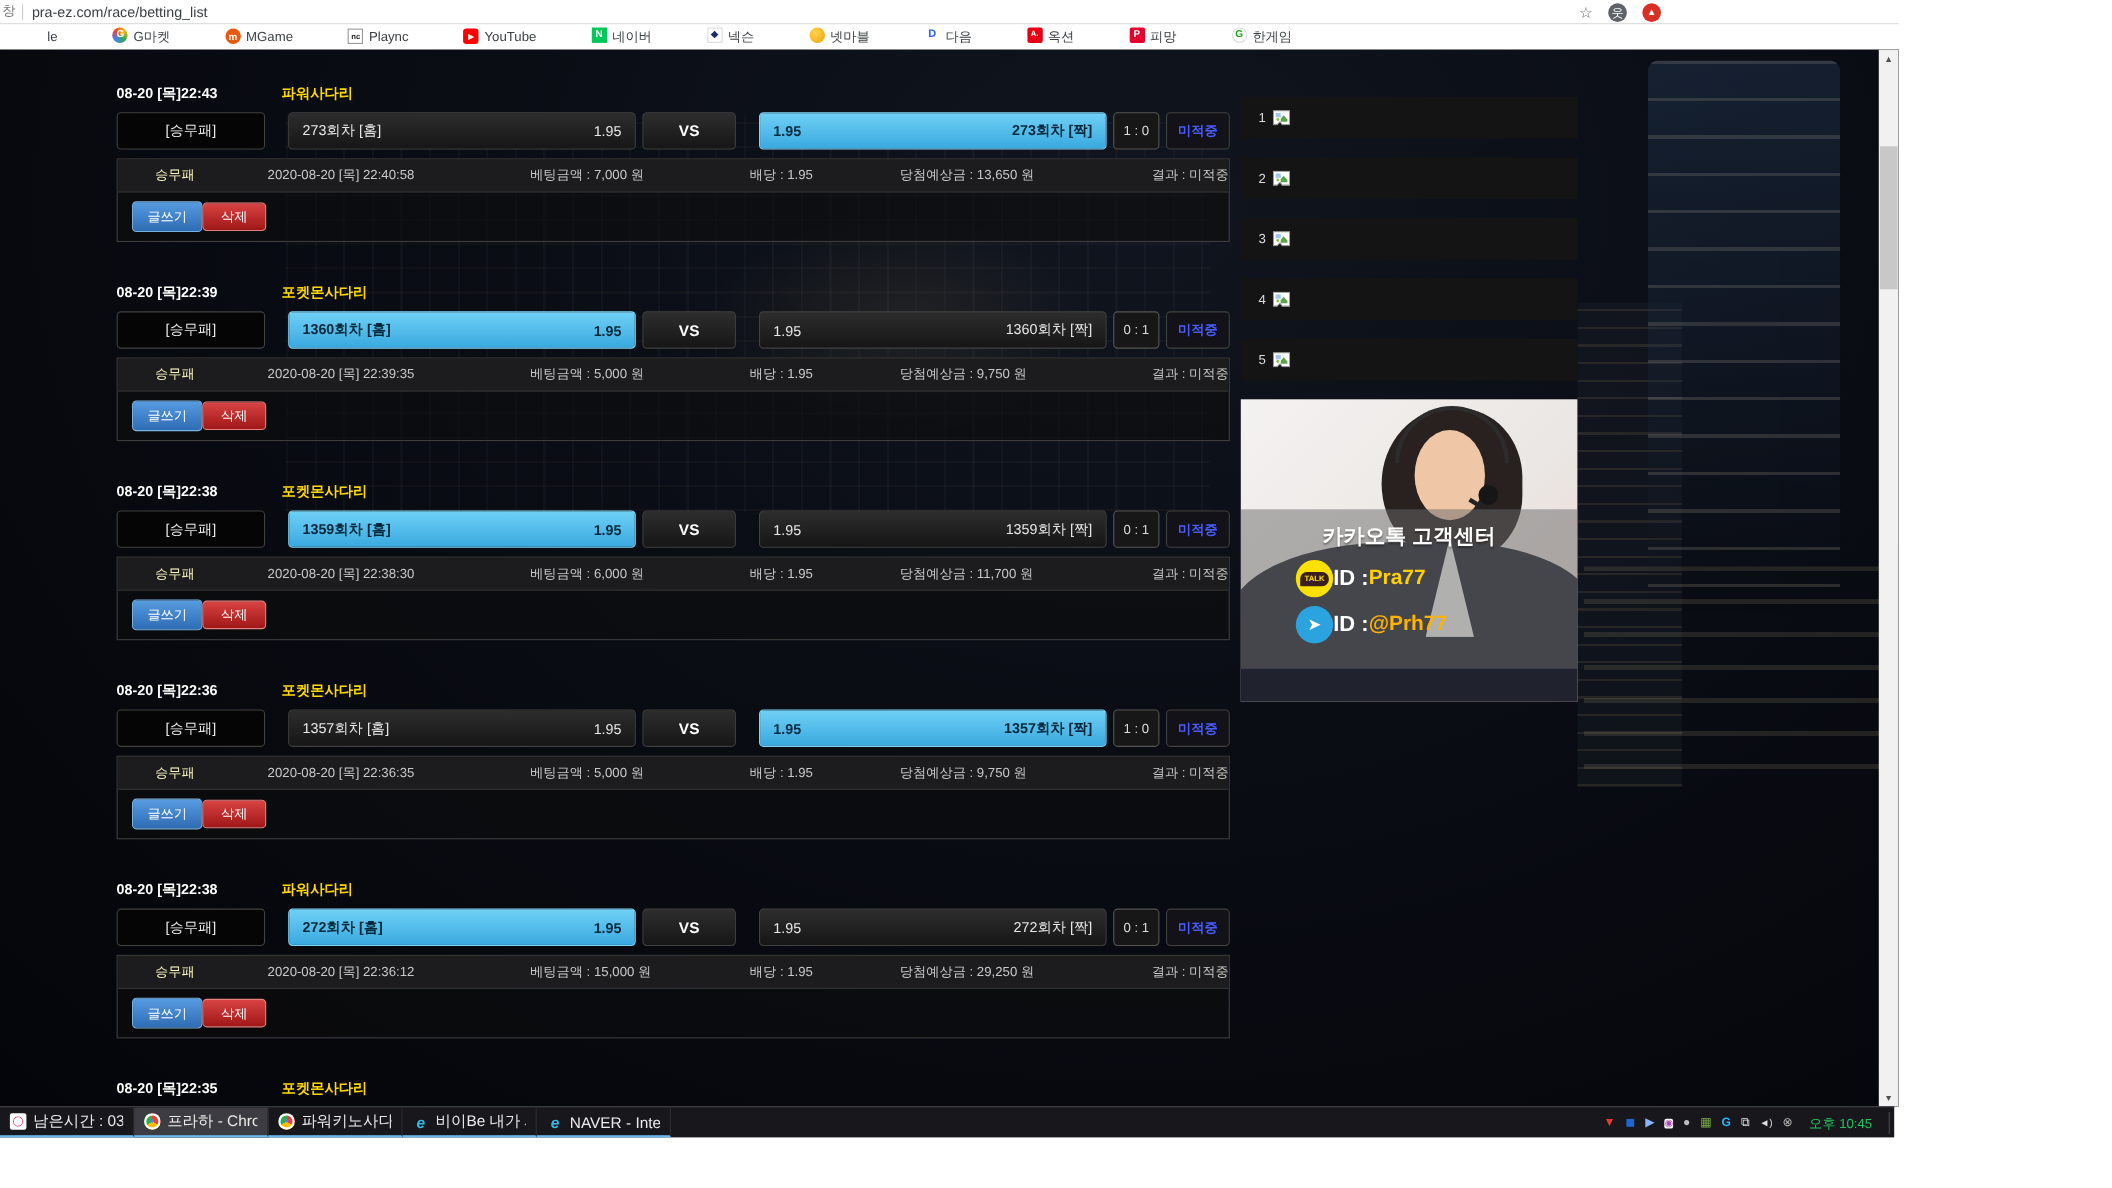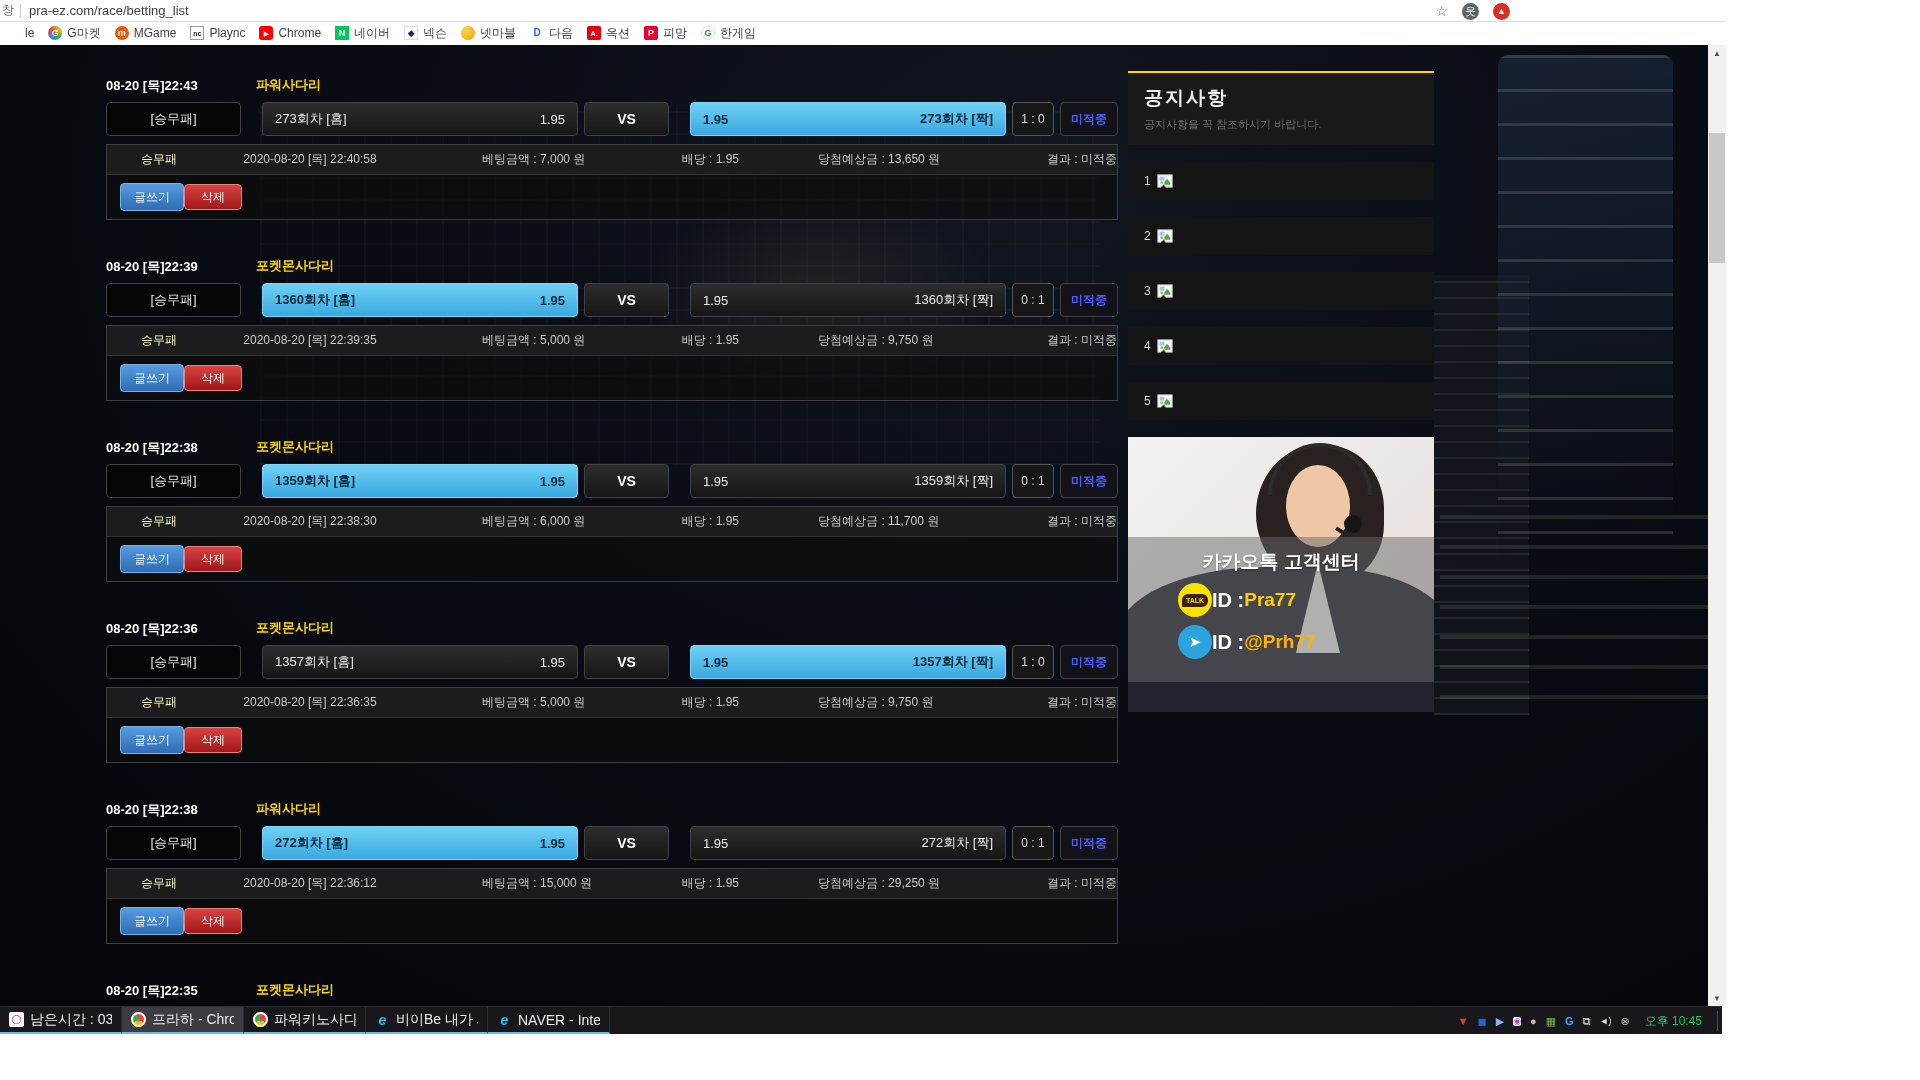--- a/index.html
+++ b/index.html
@@ -13,21 +13,21 @@
   .url-prefix { color:#777; font-size:12px; margin-left:2px; width:14px; overflow:hidden; }
   .url-divider { width:1px; height:14px; background:#ccc; margin:0 8px 0 4px; }
   .url-text { font-size:13px; color:#3c4043; }
   .urlbar-right { position:absolute; right:216px; top:0; height:22px; display:flex; align-items:center; gap:14px; }
   .star { font-size:14px; color:#5f6368; line-height:1; }
   .avatar { width:17px; height:17px; border-radius:50%; background:#5f6368; color:#fff; font-size:11px;
     display:flex; align-items:center; justify-content:center; }
   .update-badge { width:17px; height:17px; border-radius:50%; background:#d93025; color:#fff; font-size:9px;
     display:flex; align-items:center; justify-content:center; font-weight:bold; }
   .bookmarks { height:22px; display:flex; align-items:center; padding-left:1px; gap:4px; }
-  .bm { display:flex; align-items:center; gap:5px; padding:2px 5px; cursor:pointer; }
+  .bm { display:flex; gap:5px; padding:2px 23px; cursor:pointer; }
   .bm-ico { width:14px; height:14px; display:flex; align-items:center; justify-content:center;
     font-size:9px; font-weight:bold; line-height:1; }
   .bm-label { font-size:12px; color:#3c4043; white-space:nowrap; }
 
   
   .page { position:absolute; left:0; top:45px; width:1726px; height:961px; overflow:hidden;
     background: radial-gradient(ellipse at 60% 15%, #10151f 0%, #0a0d14 40%, #04050a 100%); }
   .bg-win1 { left:260px; top:60px; width:840px; height:360px; opacity:.9;
     background: repeating-linear-gradient(90deg, rgba(150,160,200,.05) 0 2px, transparent 2px 26px),
                repeating-linear-gradient(0deg, rgba(170,150,120,.05) 0 2px, transparent 2px 22px); }
@@ -160,21 +160,21 @@
         <span class="bm-label">MGame</span>
       </span>
 
       <span class="bm">
         <span class="bm-ico" style="background: rgb(255, 255, 255); color: rgb(34, 34, 34); border: 1px solid rgb(153, 153, 153); font-size: 7px;">nc</span>
         <span class="bm-label">Plaync</span>
       </span>
 
       <span class="bm">
         <span class="bm-ico" style="background: rgb(255, 0, 0); color: rgb(255, 255, 255); border-radius: 3px; font-size: 7px;">▶</span>
-        <span class="bm-label">Chrome</span>
+        <span class="bm-label">YouTube</span>
       </span>
 
       <span class="bm">
         <span class="bm-ico" style="background: rgb(3, 199, 90); color: rgb(255, 255, 255);">N</span>
         <span class="bm-label">네이버</span>
       </span>
 
       <span class="bm">
         <span class="bm-ico" style="background: rgb(255, 255, 255); color: rgb(27, 42, 107); border: 1px solid rgb(221, 221, 221);">◆</span>
         <span class="bm-label">넥슨</span>
@@ -394,24 +394,20 @@
       <div class="entry sel-home">
         <div class="e-head">
           <span class="e-time">08-20 [목]22:35</span>
           <span class="e-game">포켓몬사다리</span>
         </div>
 
       </div>
     </div>
 
   <div class="abs sidebar">
-    <div class="notice-head">
-      <div class="notice-title">공지사항</div>
-      <div class="notice-sub">공지사항을 꼭 참조하시기 바랍니다.</div>
-    </div>
     <div class="notice-list">
 
         <div class="notice-row">
           <span class="notice-num">1</span>
           <svg class="brimg" viewBox="0 0 24 21">
             <polygon points="1,1 23,1 23,20 13,20 10,16 6,20 1,20" fill="#fdfdfd" stroke="#9a9a9a" stroke-width="1.5"></polygon>
             <rect x="4" y="4" width="7" height="6" fill="#9fc7ef"></rect>
             <polygon points="11,12 15,7 20,13 20,16 11,16" fill="#59a34e"></polygon>
             <circle cx="7" cy="13" r="2" fill="#8bc34a"></circle>
           </svg>

